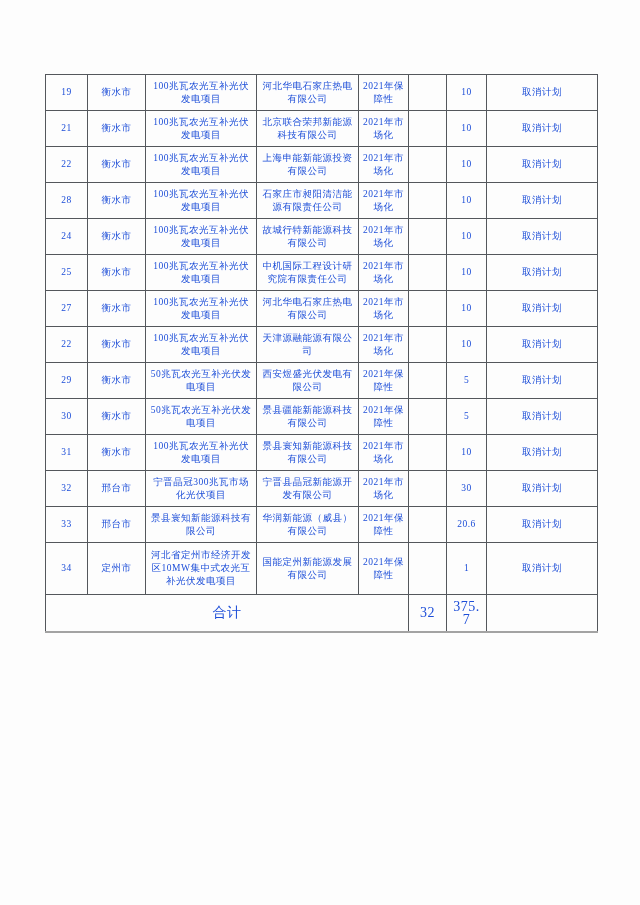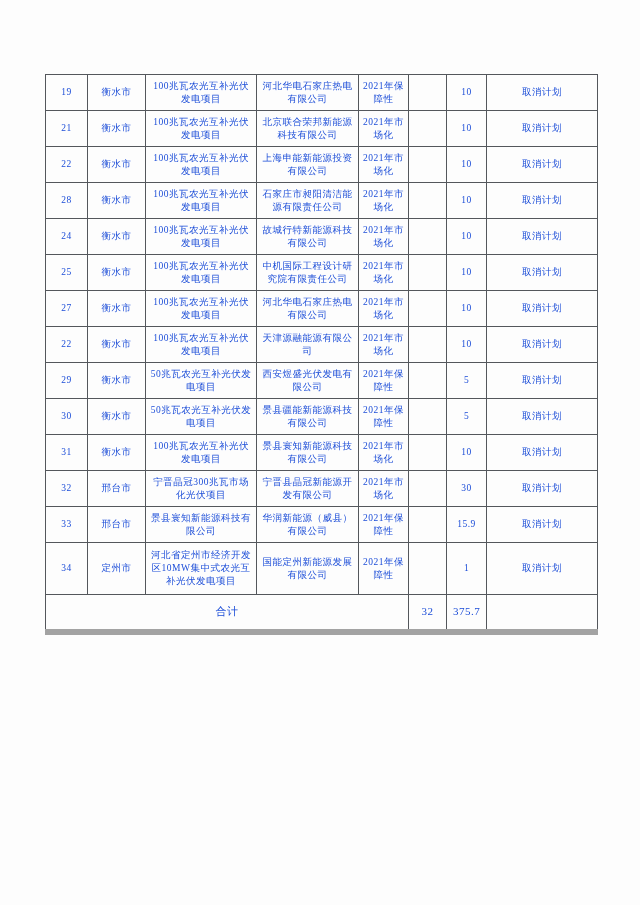--- a/index.html
+++ b/index.html
@@ -30,21 +30,21 @@
     font-size: 9.5px;
     line-height: 13px;
     letter-spacing: 0.5px;
     padding: 2px 3px;
     word-break: break-all;
     overflow: hidden;
   }
   tr.data-row { height: 36px; }
   tr.tall-row { height: 52px; }
   tr.total-row { height: 37px; }
-  tr.total-row td { border-bottom: 6px solid #a3a3a3; font-size: 11px; }
+  tr.total-row td { border-bottom: 2px solid #a3a3a3; font-size: 14px; }
   td.num-cell { font-size: 10px; letter-spacing: 0; }
   td.total-label-cell { font-size: 11px; letter-spacing: 1px; }
 </style>
 </head>
 <body>
 
 <div class="page">
   <table class="doc-table">
     <colgroup>
       <col style="width:42px">
@@ -177,21 +177,21 @@
       <td class="num-cell">30</td>
       <td>取消计划</td>
     </tr>
         <tr class="data-row">
       <td class="num-cell">33</td>
       <td>邢台市</td>
       <td>景县寰知新能源科技有限公司</td>
       <td>华润新能源（威县）有限公司</td>
       <td>2021年保障性</td>
       <td></td>
-      <td class="num-cell">15.9</td>
+      <td class="num-cell">20.6</td>
       <td>取消计划</td>
     </tr>
         <tr class="data-row tall-row">
       <td class="num-cell">34</td>
       <td>定州市</td>
       <td>河北省定州市经济开发区10MW集中式农光互补光伏发电项目</td>
       <td>国能定州新能源发展有限公司</td>
       <td>2021年保障性</td>
       <td></td>
       <td class="num-cell">1</td>

